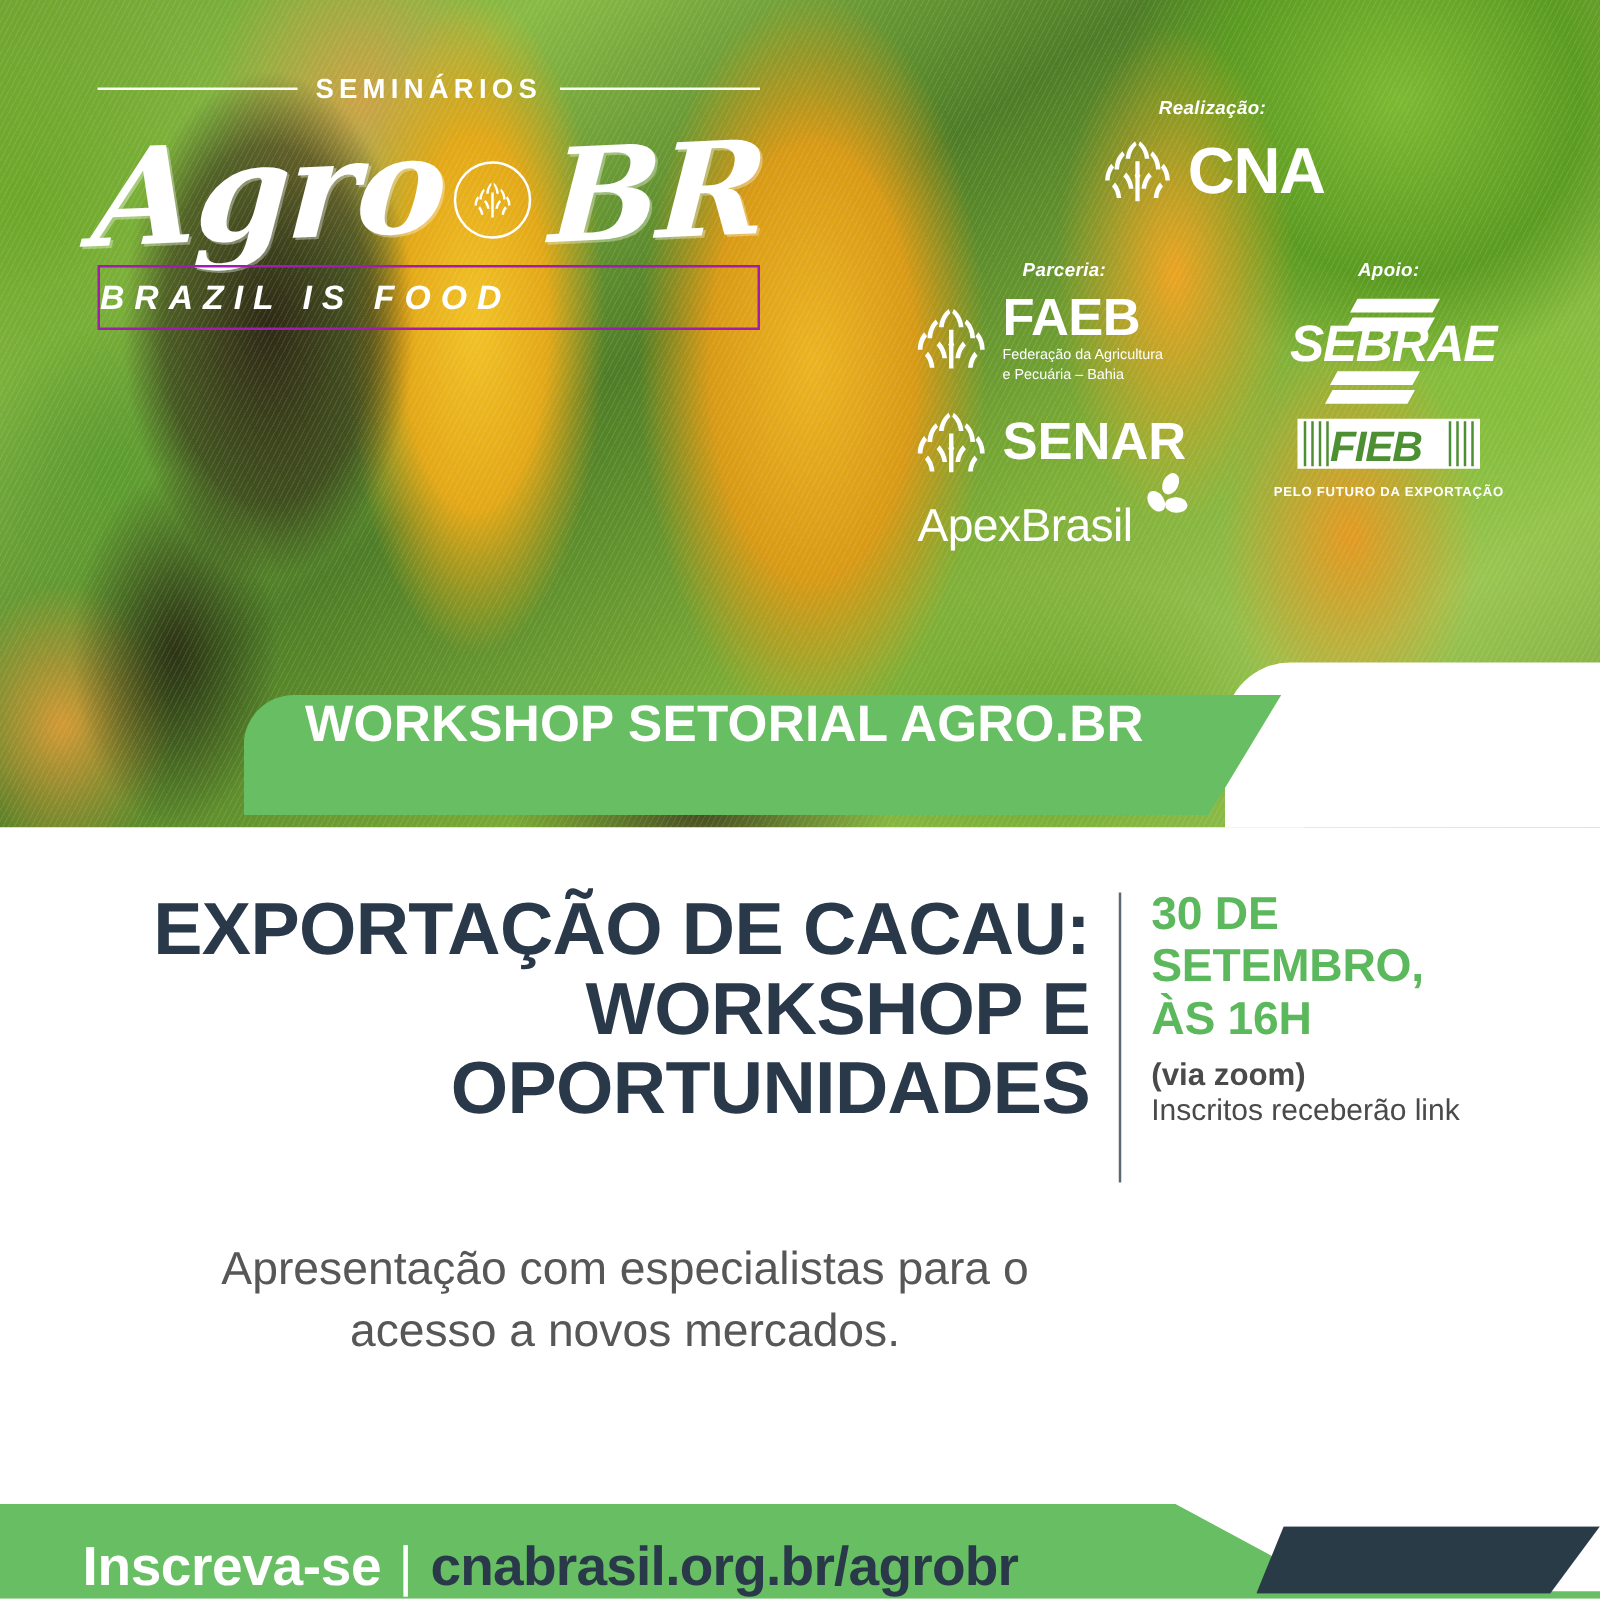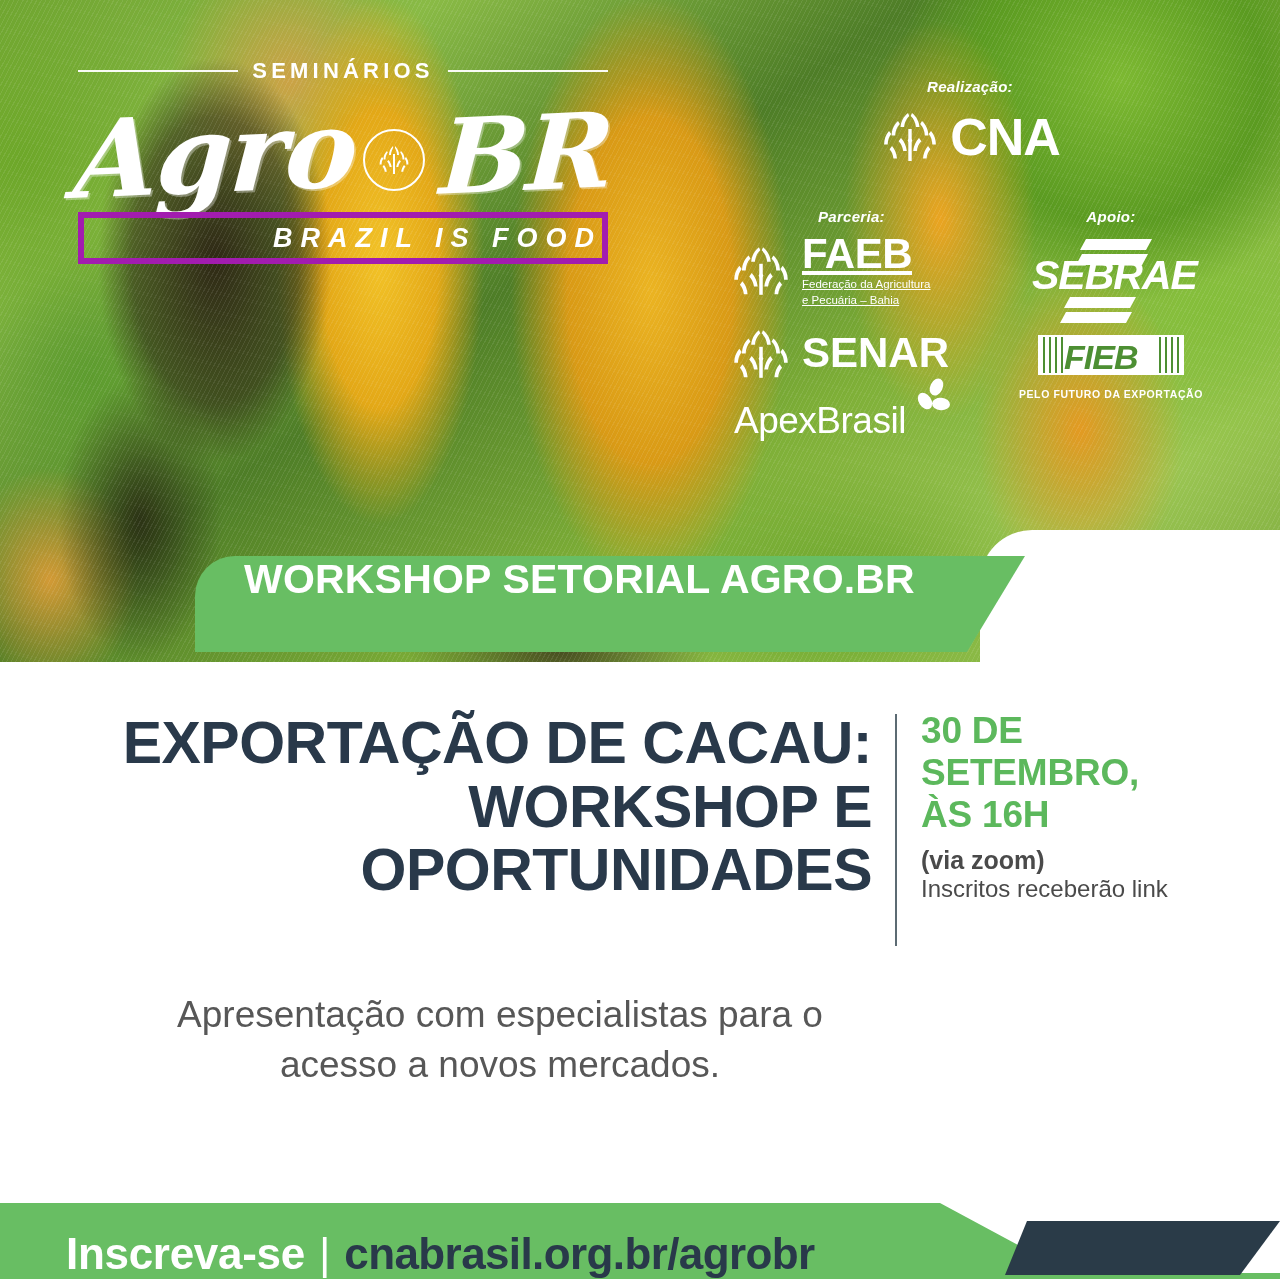--- a/index.html
+++ b/index.html
@@ -92,22 +92,22 @@
     width: 62px; height: 62px; border-radius: 50%;
     border: 2.5px solid #ffffff;
     display: flex; align-items: center; justify-content: center;
     margin: 0 8px; flex: 0 0 auto; align-self: center;
     position: relative; top: 6px;
   }
   .agro-seal svg { width: 40px; height: 40px; display: block; }
 
   .brazil-row {
     position: relative; margin-top: -8px; height: 52px;
-    border: 6px solid #a21caf;
-    display: flex; align-items: center; justify-content: flex-end;
+    border: 2px solid #a21caf;
+    display: flex; align-items: center; justify-content: flex-start;
   }
   .brazil-text {
     color: #ffffff; font-size: 27px; font-weight: 700; font-style: italic;
     letter-spacing: 8px; white-space: nowrap;
   }
 
   
   .partners { position: absolute; left: 700px; top: 78px; width: 540px; height: 420px; color: #fff; }
   .plabel {
     font-size: 15px; font-weight: 700; font-style: italic; color: #ffffff;
@@ -117,21 +117,21 @@
   .cna-block { position: absolute; left: 150px; top: 0; width: 240px; text-align: center; }
   .cna-mark-row { display: flex; align-items: center; justify-content: center; gap: 10px; margin-top: 12px; }
   .cna-logo-svg { width: 60px; height: 60px; display: block; }
   .cna-text { font-size: 52px; font-weight: 700; letter-spacing: -1px; color: #fff; line-height: 1; }
 
   .parceria-block { position: absolute; left: 30px; top: 130px; width: 260px; }
   .parceria-block .plabel { text-align: left; padding-left: 88px; }
 
   .faeb-row { display: flex; align-items: center; gap: 10px; margin-top: 8px; }
   .faeb-logo-svg { width: 62px; height: 62px; flex: 0 0 auto; }
-  .faeb-words { line-height: 1; text-decoration: underline; }
+  .faeb-words { line-height: 1; }
   .faeb-main { font-size: 42px; font-weight: 700; letter-spacing: -.5px; color: #fff; }
   .faeb-sub { font-size: 11.5px; font-weight: 400; color: #fff; line-height: 1.25; margin-top: 2px; }
 
   .senar-row { display: flex; align-items: center; gap: 10px; margin-top: 14px; }
   .senar-logo-svg { width: 62px; height: 62px; flex: 0 0 auto; }
   .senar-text { font-size: 42px; font-weight: 700; letter-spacing: 0px; color: #fff; line-height: 1; }
 
   .apex-row { margin-top: 18px; padding-left: 4px; position: relative; }
   .apex-mark { position: absolute; left: 182px; top: -26px; width: 42px; height: 42px; }
   .apex-text { font-size: 37px; font-weight: 400; color: #fff; letter-spacing: -.5px; line-height: 1; }

